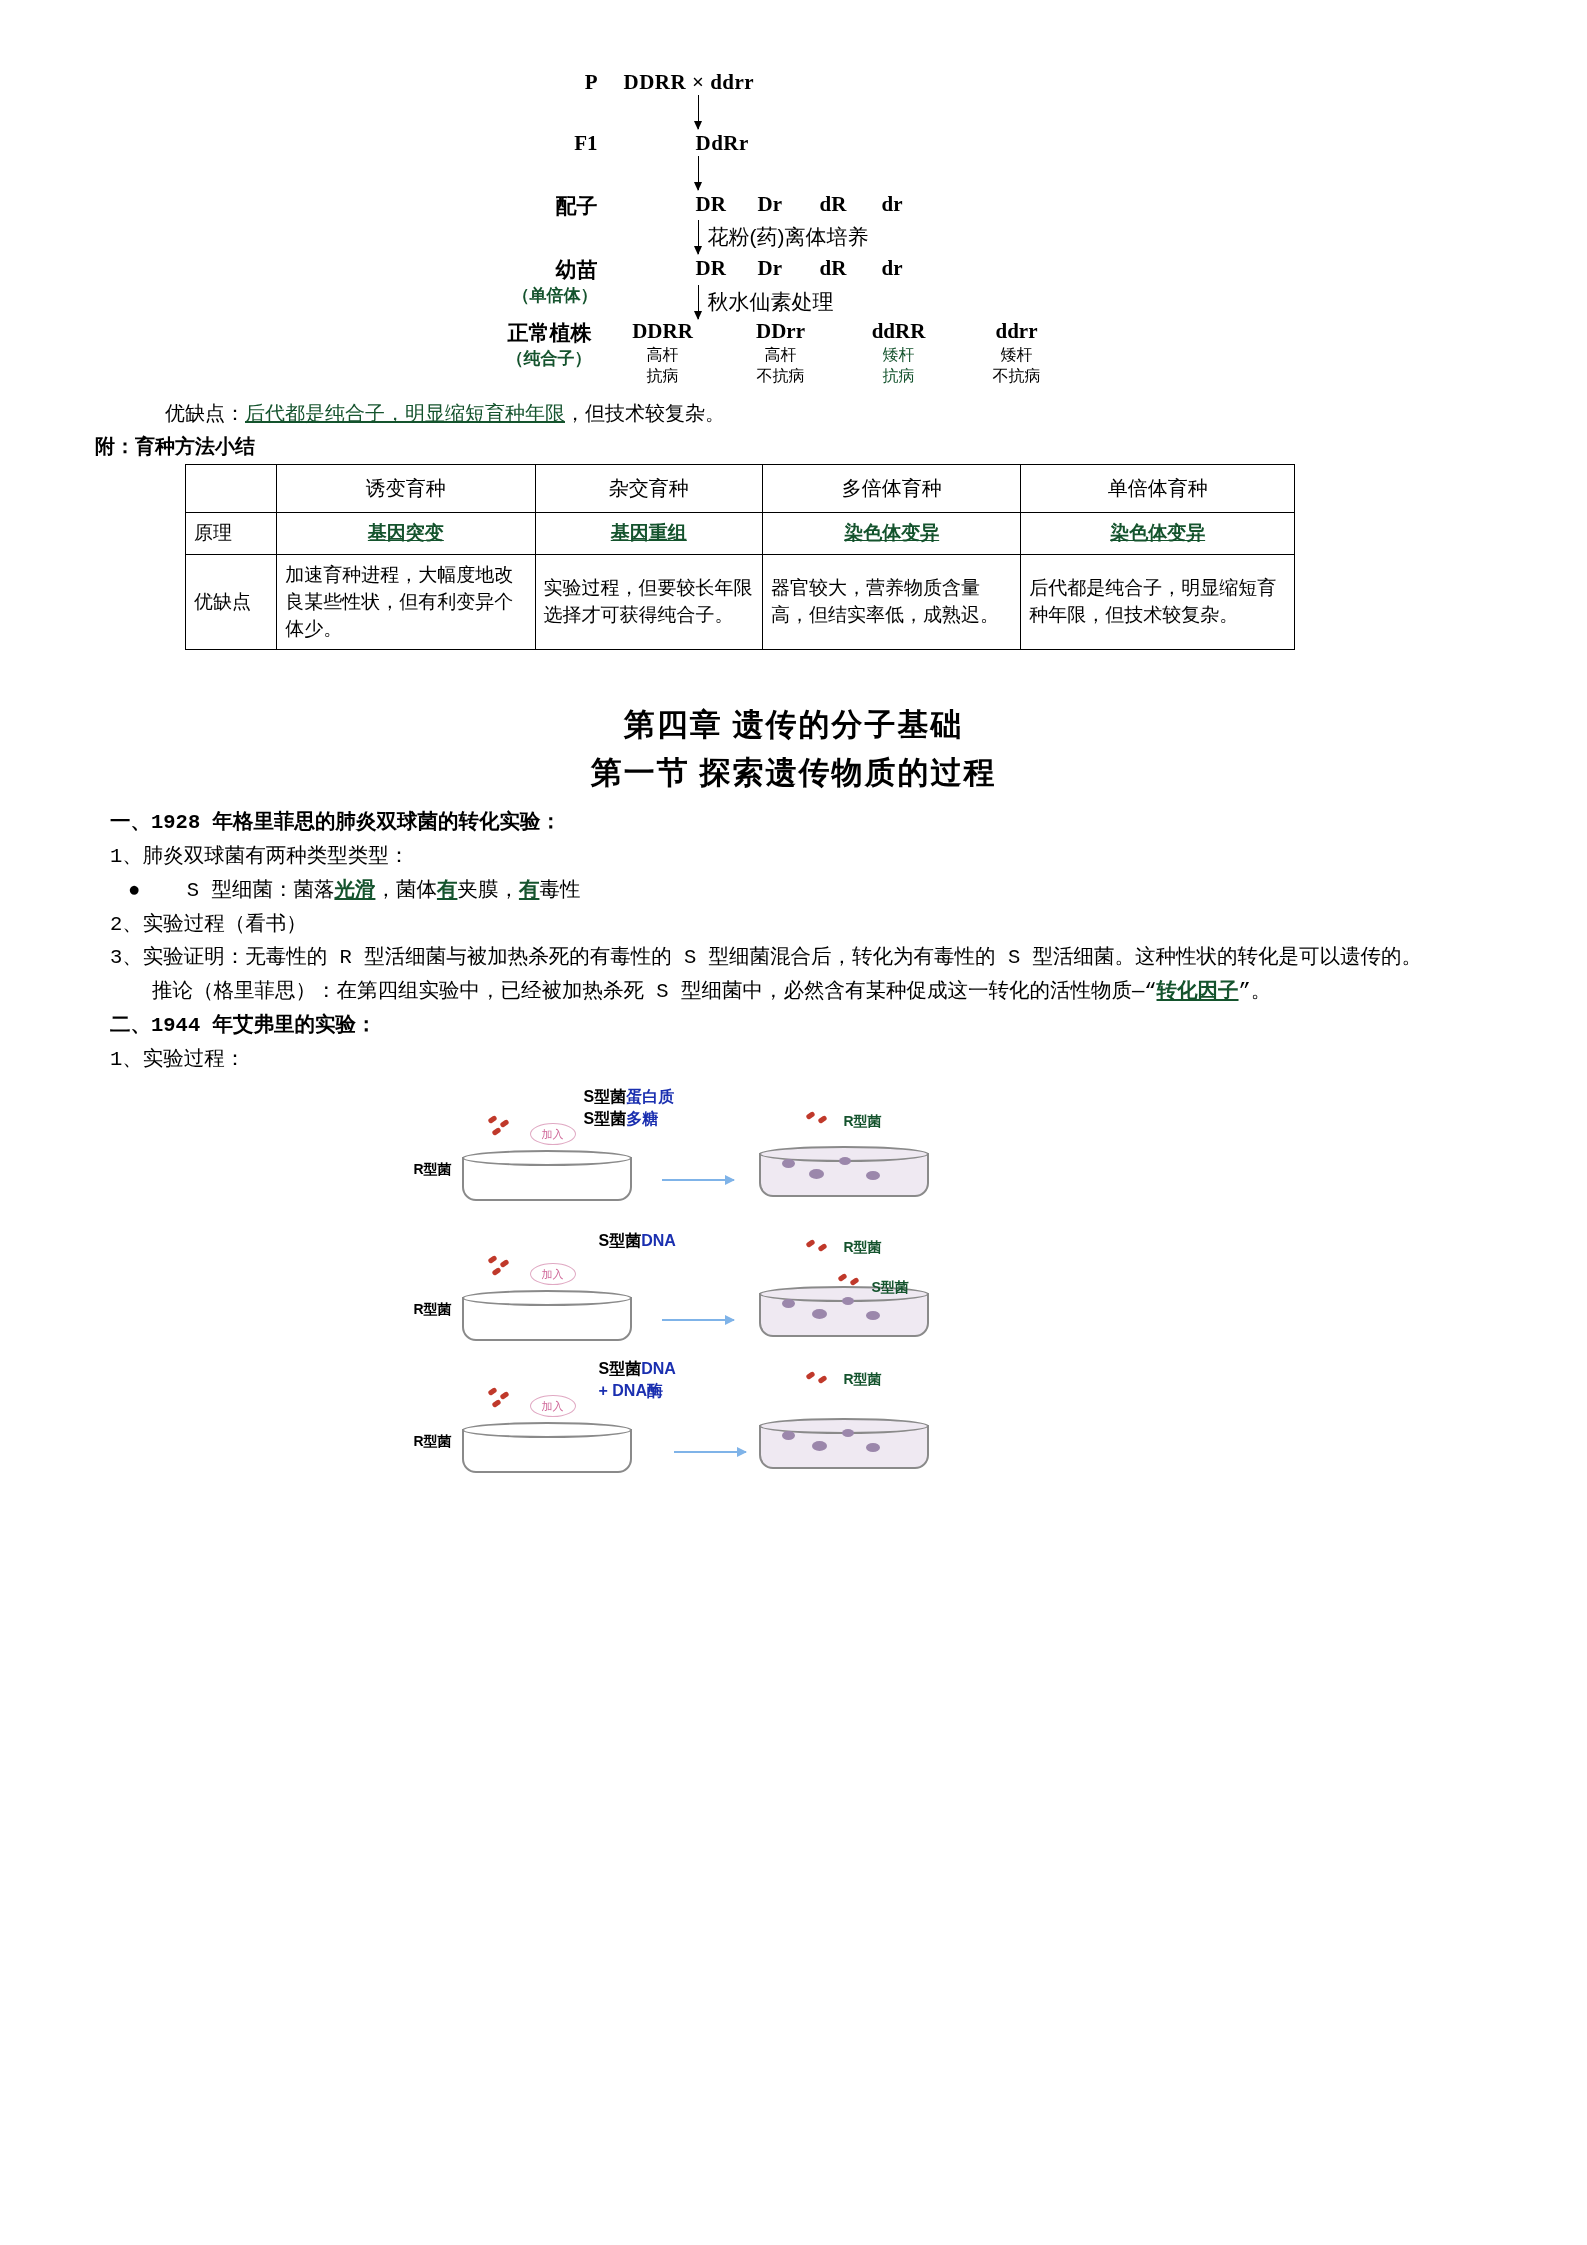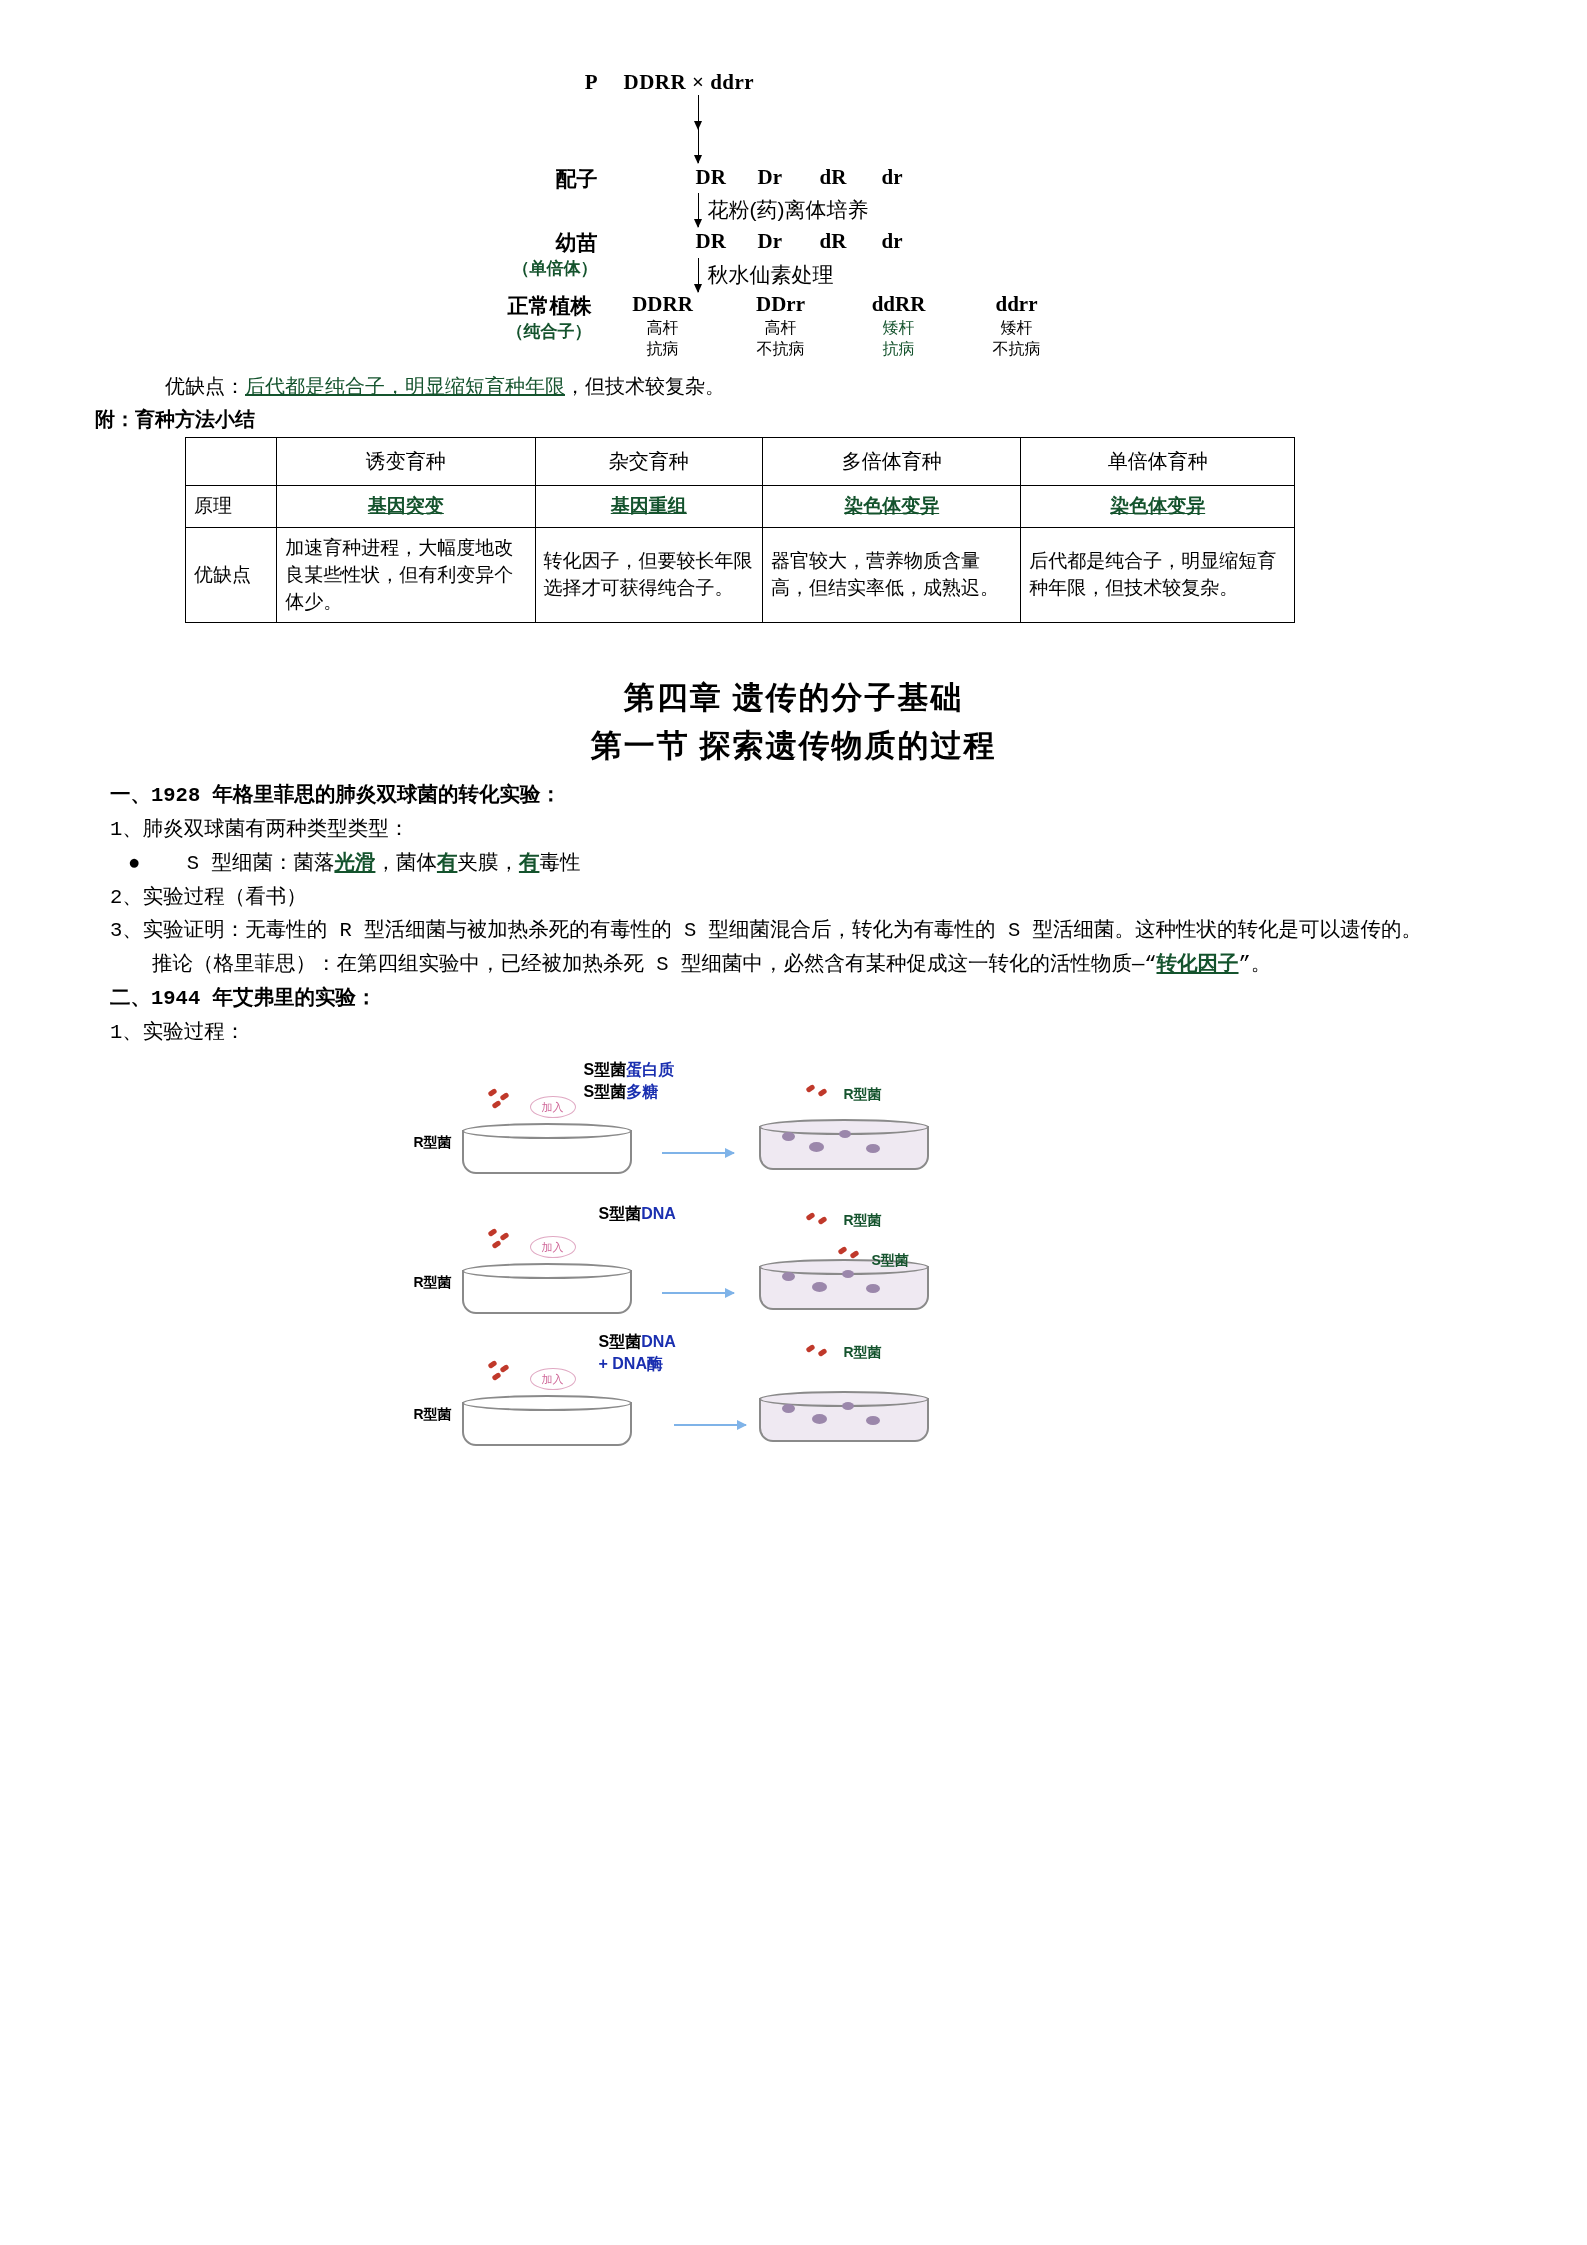--- a/index.html
+++ b/index.html
@@ -134,20 +134,24 @@
 
     <div class="crow">
       <div class="lbl">P</div>
       <div class="gen">DDRR × ddrr</div>
     </div>
 
     <div class="arrowwrap">
       <div class="varrow"></div>
     </div>
 
+    <div class="crow" style="margin-top:2px">
+      <div class="lbl">F1</div>
+      <div class="gen" style="margin-left:72px">DdRr</div>
+    </div>
 
     <div class="arrowwrap">
       <div class="varrow"></div>
     </div>
 
     <div class="crow" style="margin-top:2px">
       <div class="lbl">配子</div>
       <div class="gamrow" style="margin-left:72px">
         <div class="g">DR</div>
         <div class="g">Dr</div>
@@ -227,21 +231,21 @@
     <tr>
       <td class="rowhd">原理</td>
       <td class="c1 ctr"><span class="red u b">基因突变</span></td>
       <td class="c2 ctr"><span class="red u b">基因重组</span></td>
       <td class="c3 ctr"><span class="red u b">染色体变异</span></td>
       <td class="c4 ctr"><span class="red u b">染色体变异</span></td>
     </tr>
     <tr>
       <td class="rowhd">优缺点</td>
       <td class="c1">加速育种进程，大幅度地改良某些性状，但有利变异个体少。</td>
-      <td class="c2">转化因子，但要较长年限选择才可获得纯合子。</td>
+      <td class="c2">实验过程，但要较长年限选择才可获得纯合子。</td>
       <td class="c3">器官较大，营养物质含量高，但结实率低，成熟迟。</td>
       <td class="c4">后代都是纯合子，明显缩短育种年限，但技术较复杂。</td>
     </tr>
   </tbody>
     </table>
 
   <h1 class="chap">第四章 遗传的分子基础</h1>
   <h2 class="sect">第一节 探索遗传物质的过程</h2>
 
   <div class="body">

